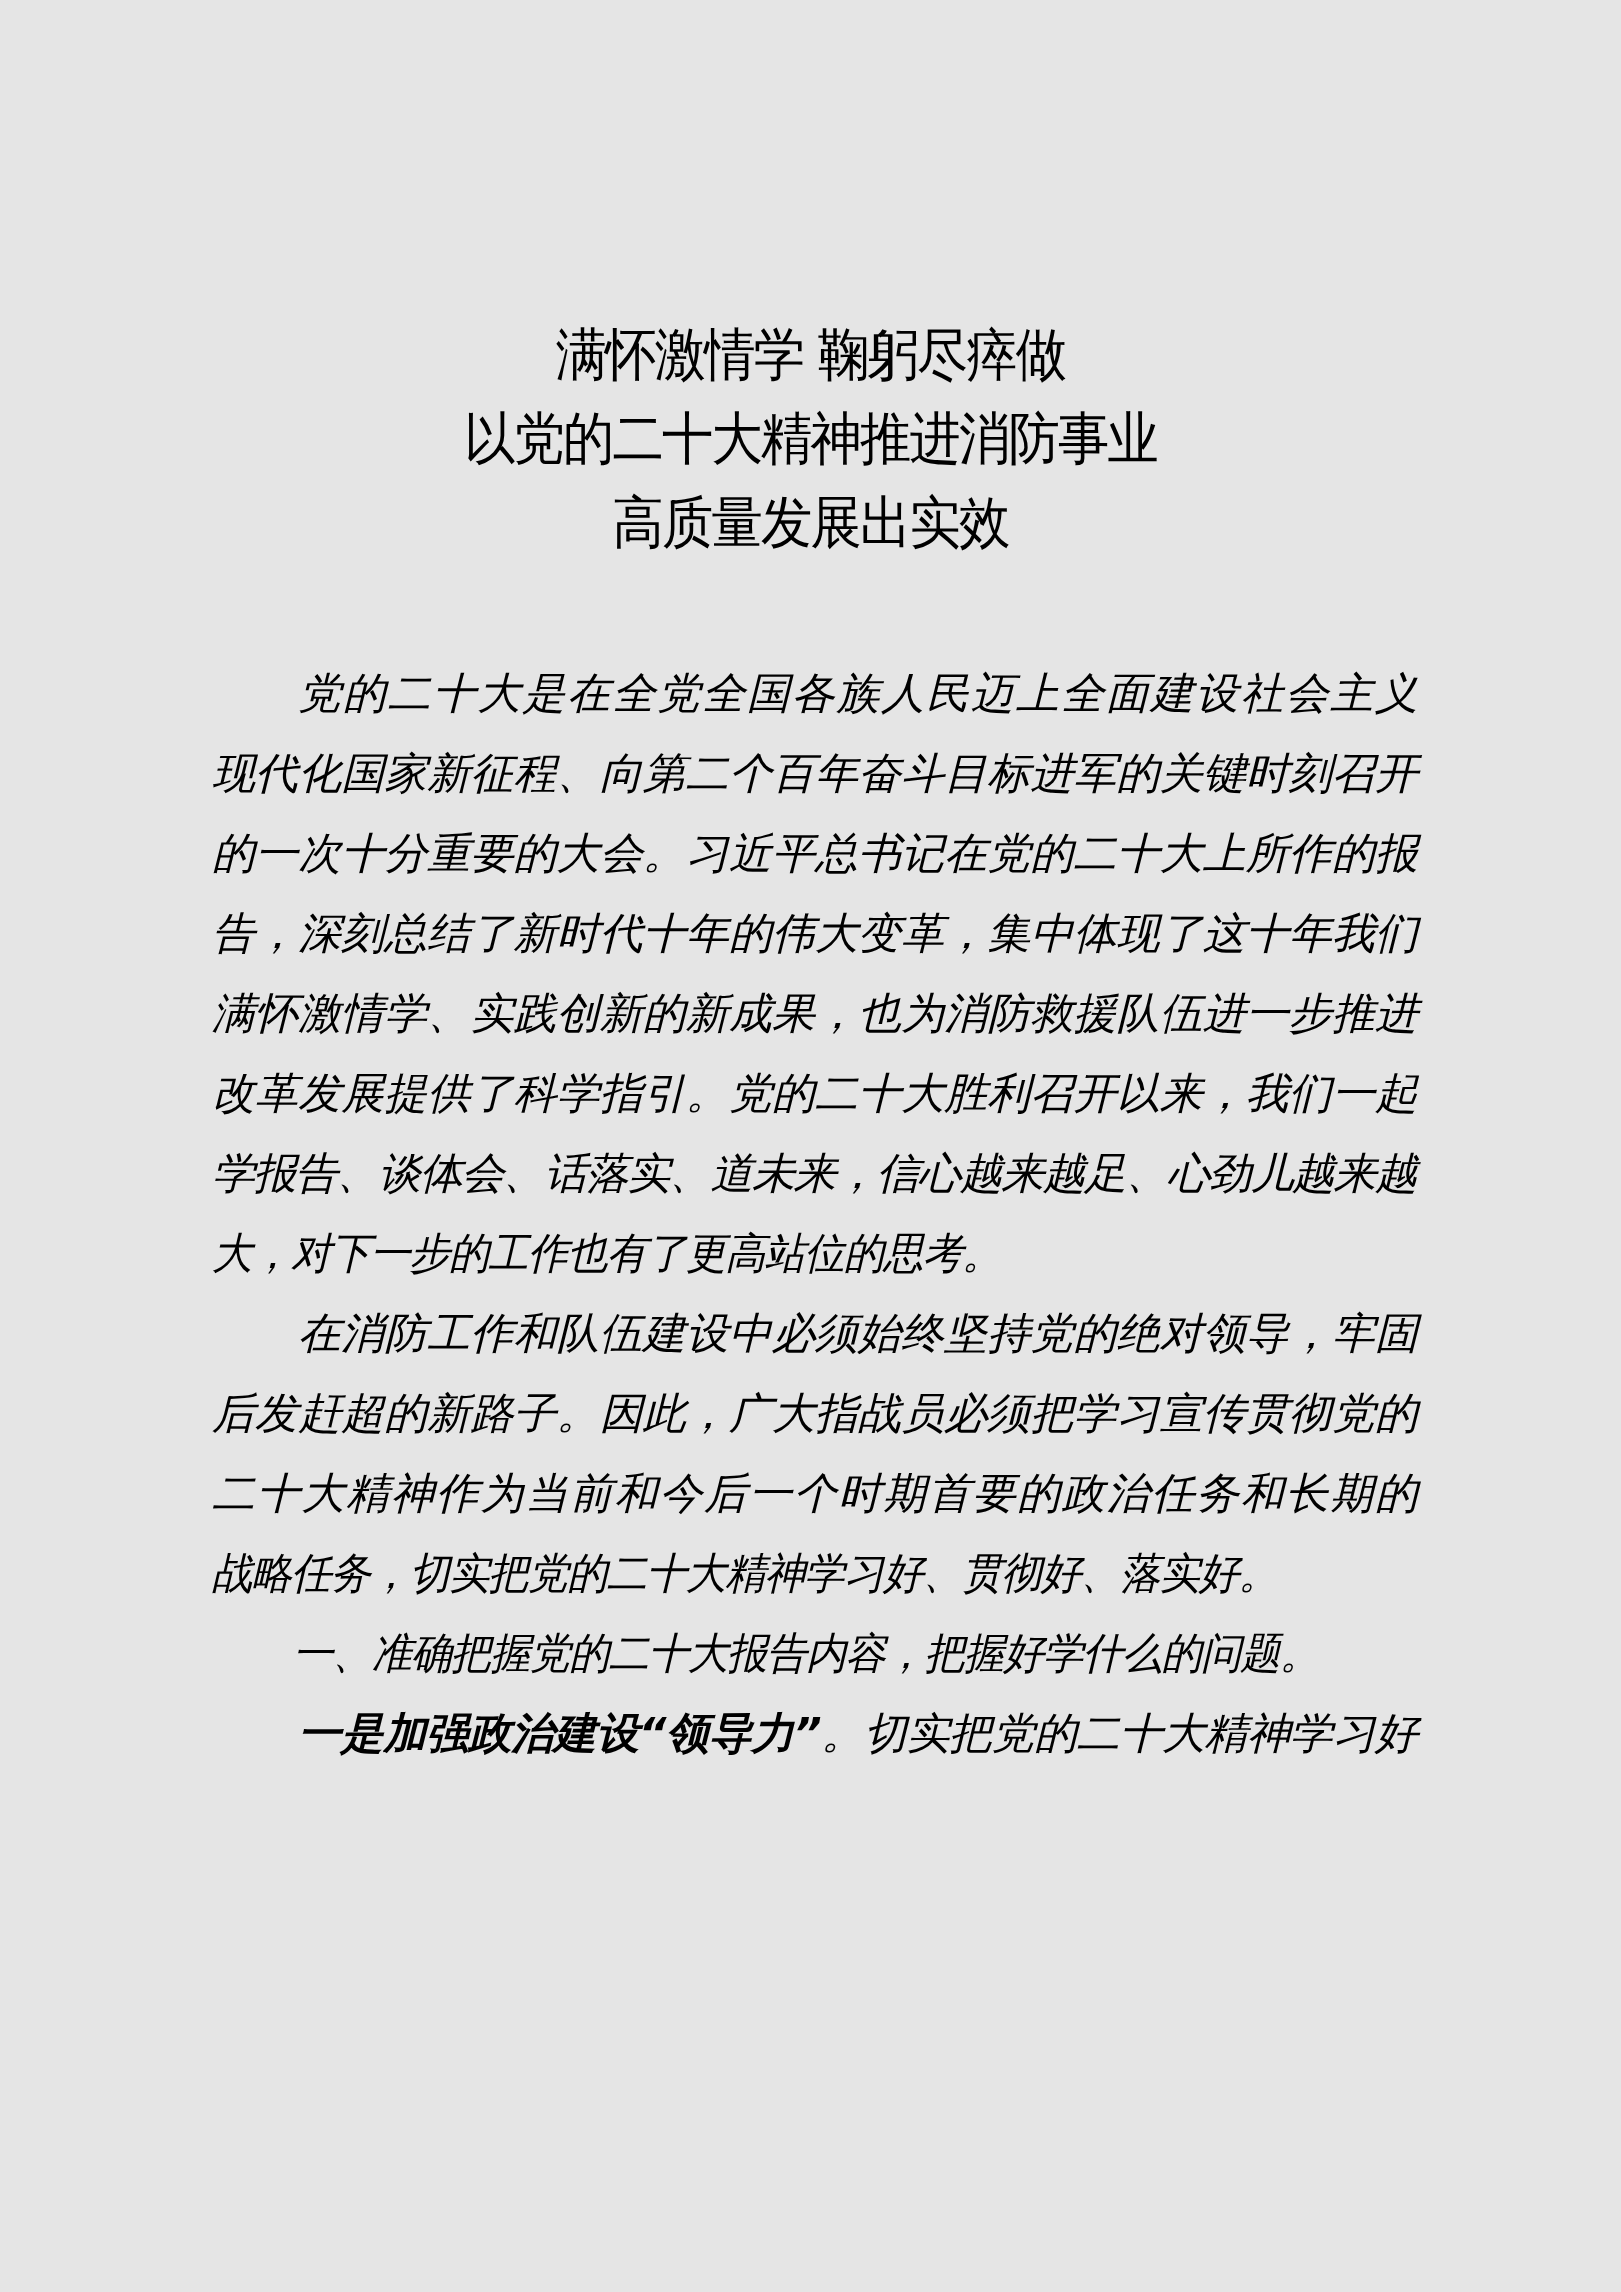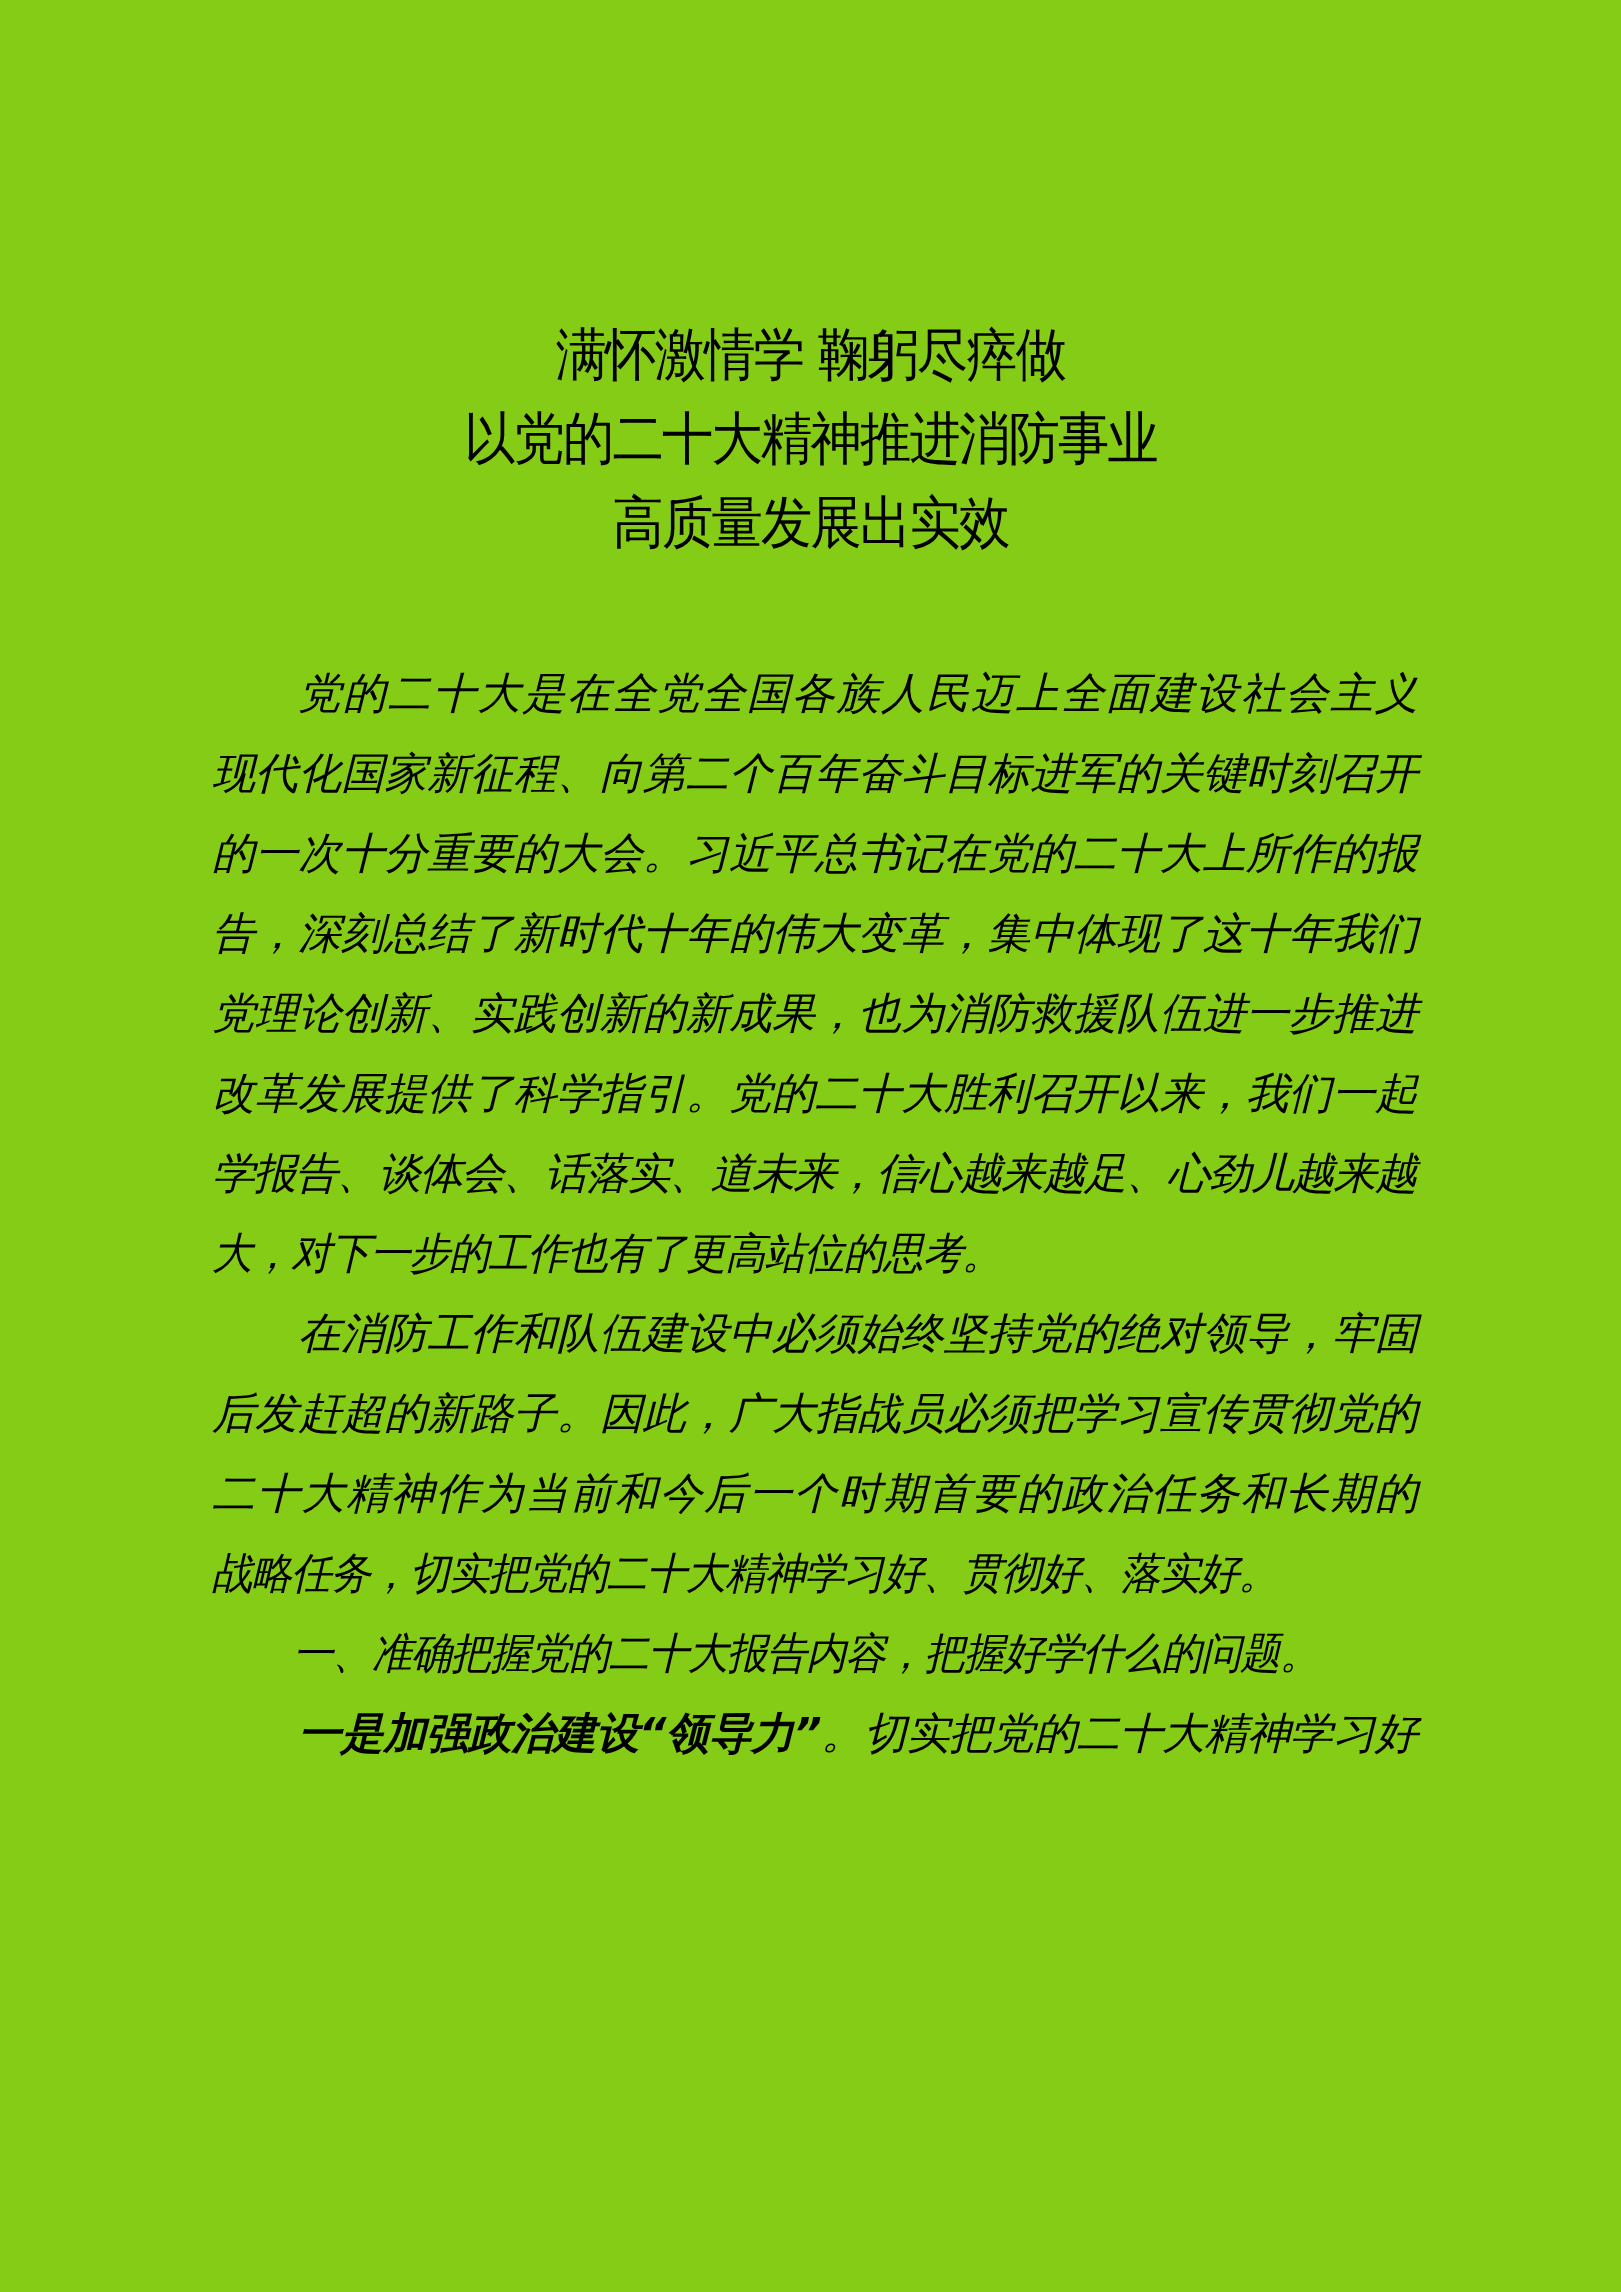--- a/index.html
+++ b/index.html
@@ -14,21 +14,21 @@
       overflow: hidden;
       color: #000000;
       font-family: "DejaVu Sans", "Liberation Sans", sans-serif;
     }
     .page {
       position: absolute;
       left: 0;
       top: 0;
       width: 1621px;
       height: 2293px;
-      background: #84cc16;
+      background: #e5e5e5;
     }
     .title-block {
       position: absolute;
       left: 0;
       top: 312px;
       width: 1621px;
       text-align: center;
     }
     .title-line {
       font-size: 57px;
@@ -78,21 +78,21 @@
     <div class="title-line">高质量发展出实效</div>
   </div>
 
   <div class="body-block">
 
     <div>
       <div class="line justify indent">党的二十大是在全党全国各族人民迈上全面建设社会主义</div>
       <div class="line justify">现代化国家新征程、向第二个百年奋斗目标进军的关键时刻召开</div>
       <div class="line justify">的一次十分重要的大会。习近平总书记在党的二十大上所作的报</div>
       <div class="line justify">告，深刻总结了新时代十年的伟大变革，集中体现了这十年我们</div>
-      <div class="line justify">党理论创新、实践创新的新成果，也为消防救援队伍进一步推进</div>
+      <div class="line justify">满怀激情学、实践创新的新成果，也为消防救援队伍进一步推进</div>
       <div class="line justify">改革发展提供了科学指引。党的二十大胜利召开以来，我们一起</div>
       <div class="line justify">学报告、谈体会、话落实、道未来，信心越来越足、心劲儿越来越</div>
       <div class="line">大，对下一步的工作也有了更高站位的思考。</div>
     </div>
 
     <div>
       <div class="line justify indent">在消防工作和队伍建设中必须始终坚持党的绝对领导，牢固</div>
       <div class="line justify">后发赶超的新路子。因此，广大指战员必须把学习宣传贯彻党的</div>
       <div class="line justify">二十大精神作为当前和今后一个时期首要的政治任务和长期的</div>
       <div class="line">战略任务，切实把党的二十大精神学习好、贯彻好、落实好。</div>

